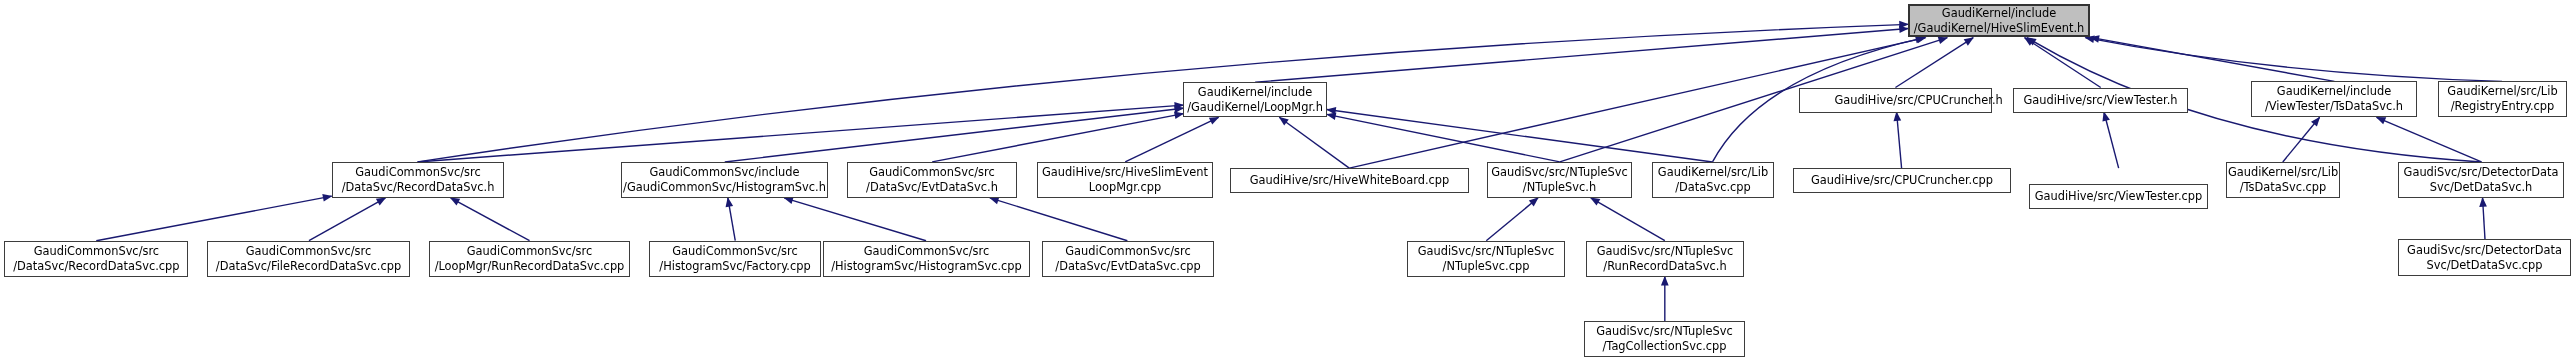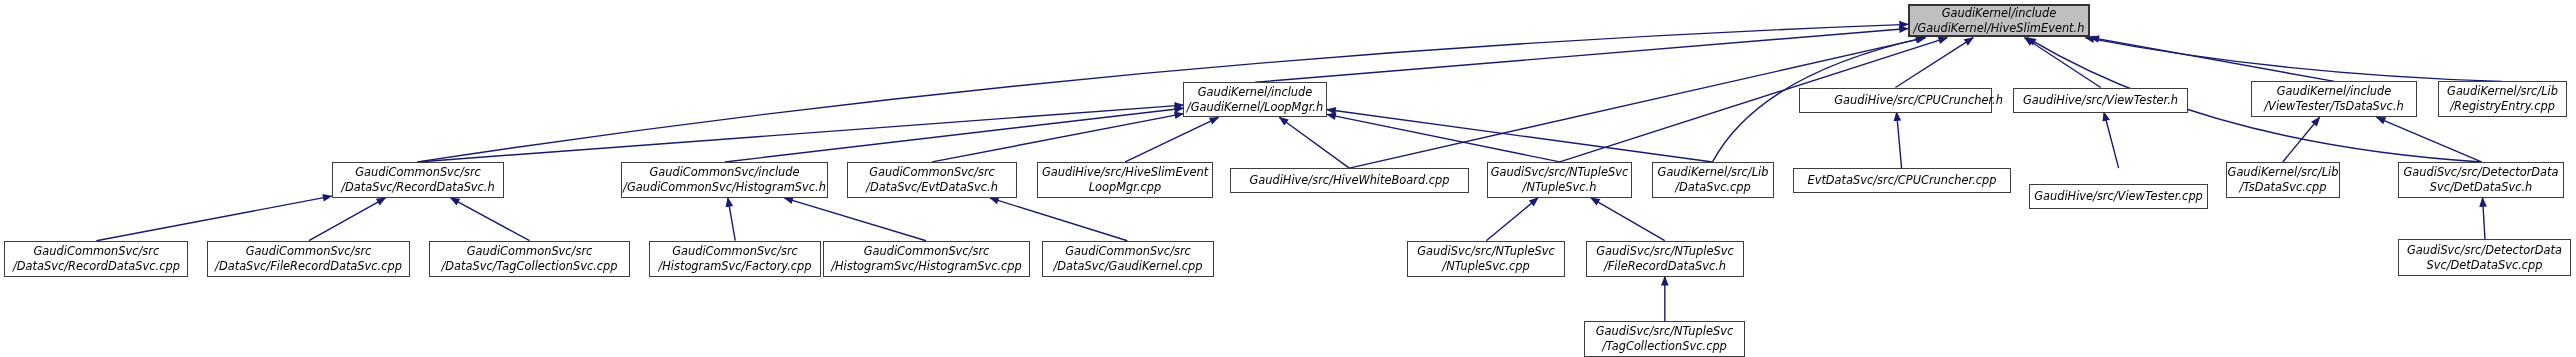--- a/index.html
+++ b/index.html
@@ -11,21 +11,21 @@
     position: relative; width: 2576px; height: 358px; background: #fff; overflow: hidden;
   }
   svg.edges { position: absolute; left: 0; top: 0; }
   .edge { stroke: var(--edge-color, #191970); stroke-width: 1.6; fill: none; }
   .node {
     position: absolute; box-sizing: border-box;
     background: var(--node-fill, #ffffff);
     border: 1.4px solid var(--node-border, #3d3d3d);
     display: flex; flex-direction: column; align-items: center; justify-content: center;
     text-align: center; font-size: 11.4px; line-height: 15px; color: #000;
-    white-space: nowrap; padding: 0.9px 1.8px; cursor: pointer; font-style: italic;
+    white-space: nowrap; padding: 0.9px 1.8px; cursor: pointer;
   }
   .node.current {
     background: var(--current-fill, #bfbfbf);
     border-width: 2.1px; border-color: #333;
   }
   .lbl { display: block; }
 </style>
 </head>
 <body>
 
@@ -114,21 +114,21 @@
       </div>
       <div class="node" style="left: 1487px; top: 162px; width: 145px; height: 36px;">
         <span class="lbl">GaudiSvc/src/NTupleSvc</span>
         <span class="lbl">/NTupleSvc.h</span>
       </div>
       <div class="node" style="left: 1652px; top: 162px; width: 122px; height: 36px;">
         <span class="lbl">GaudiKernel/src/Lib</span>
         <span class="lbl">/DataSvc.cpp</span>
       </div>
       <div class="node" style="left: 1793px; top: 168px; width: 218px; height: 24.5px;">
-        <span class="lbl">EvtDataSvc/src/CPUCruncher.cpp</span>
+        <span class="lbl">GaudiHive/src/CPUCruncher.cpp</span>
       </div>
       <div class="node" style="left: 2029px; top: 184px; width: 179px; height: 24.5px;">
         <span class="lbl">GaudiHive/src/ViewTester.cpp</span>
       </div>
       <div class="node" style="left: 2226px; top: 162px; width: 114px; height: 36px;">
         <span class="lbl">GaudiKernel/src/Lib</span>
         <span class="lbl">/TsDataSvc.cpp</span>
       </div>
       <div class="node" style="left: 2398px; top: 162px; width: 166px; height: 36px;">
         <span class="lbl">GaudiSvc/src/DetectorData</span>
@@ -137,41 +137,41 @@
       <div class="node" style="left: 4.4px; top: 241px; width: 184px; height: 36px;">
         <span class="lbl">GaudiCommonSvc/src</span>
         <span class="lbl">/DataSvc/RecordDataSvc.cpp</span>
       </div>
       <div class="node" style="left: 207px; top: 241px; width: 203px; height: 36px;">
         <span class="lbl">GaudiCommonSvc/src</span>
         <span class="lbl">/DataSvc/FileRecordDataSvc.cpp</span>
       </div>
       <div class="node" style="left: 429px; top: 241px; width: 201px; height: 36px;">
         <span class="lbl">GaudiCommonSvc/src</span>
-        <span class="lbl">/DataSvc/TagCollectionSvc.cpp</span>
+        <span class="lbl">/LoopMgr/RunRecordDataSvc.cpp</span>
       </div>
       <div class="node" style="left: 649px; top: 241px; width: 172px; height: 36px;">
         <span class="lbl">GaudiCommonSvc/src</span>
         <span class="lbl">/HistogramSvc/Factory.cpp</span>
       </div>
       <div class="node" style="left: 823px; top: 241px; width: 207px; height: 36px;">
         <span class="lbl">GaudiCommonSvc/src</span>
         <span class="lbl">/HistogramSvc/HistogramSvc.cpp</span>
       </div>
       <div class="node" style="left: 1042px; top: 241px; width: 172px; height: 36px;">
         <span class="lbl">GaudiCommonSvc/src</span>
-        <span class="lbl">/DataSvc/GaudiKernel.cpp</span>
+        <span class="lbl">/DataSvc/EvtDataSvc.cpp</span>
       </div>
       <div class="node" style="left: 1407px; top: 241px; width: 158px; height: 36px;">
         <span class="lbl">GaudiSvc/src/NTupleSvc</span>
         <span class="lbl">/NTupleSvc.cpp</span>
       </div>
       <div class="node" style="left: 1586px; top: 241px; width: 158px; height: 36px;">
         <span class="lbl">GaudiSvc/src/NTupleSvc</span>
-        <span class="lbl">/FileRecordDataSvc.h</span>
+        <span class="lbl">/RunRecordDataSvc.h</span>
       </div>
       <div class="node" style="left: 2398px; top: 239px; width: 173px; height: 37px;">
         <span class="lbl">GaudiSvc/src/DetectorData</span>
         <span class="lbl">Svc/DetDataSvc.cpp</span>
       </div>
       <div class="node" style="left: 1584px; top: 321px; width: 161px; height: 36px;">
         <span class="lbl">GaudiSvc/src/NTupleSvc</span>
         <span class="lbl">/TagCollectionSvc.cpp</span>
       </div>
     </div>

